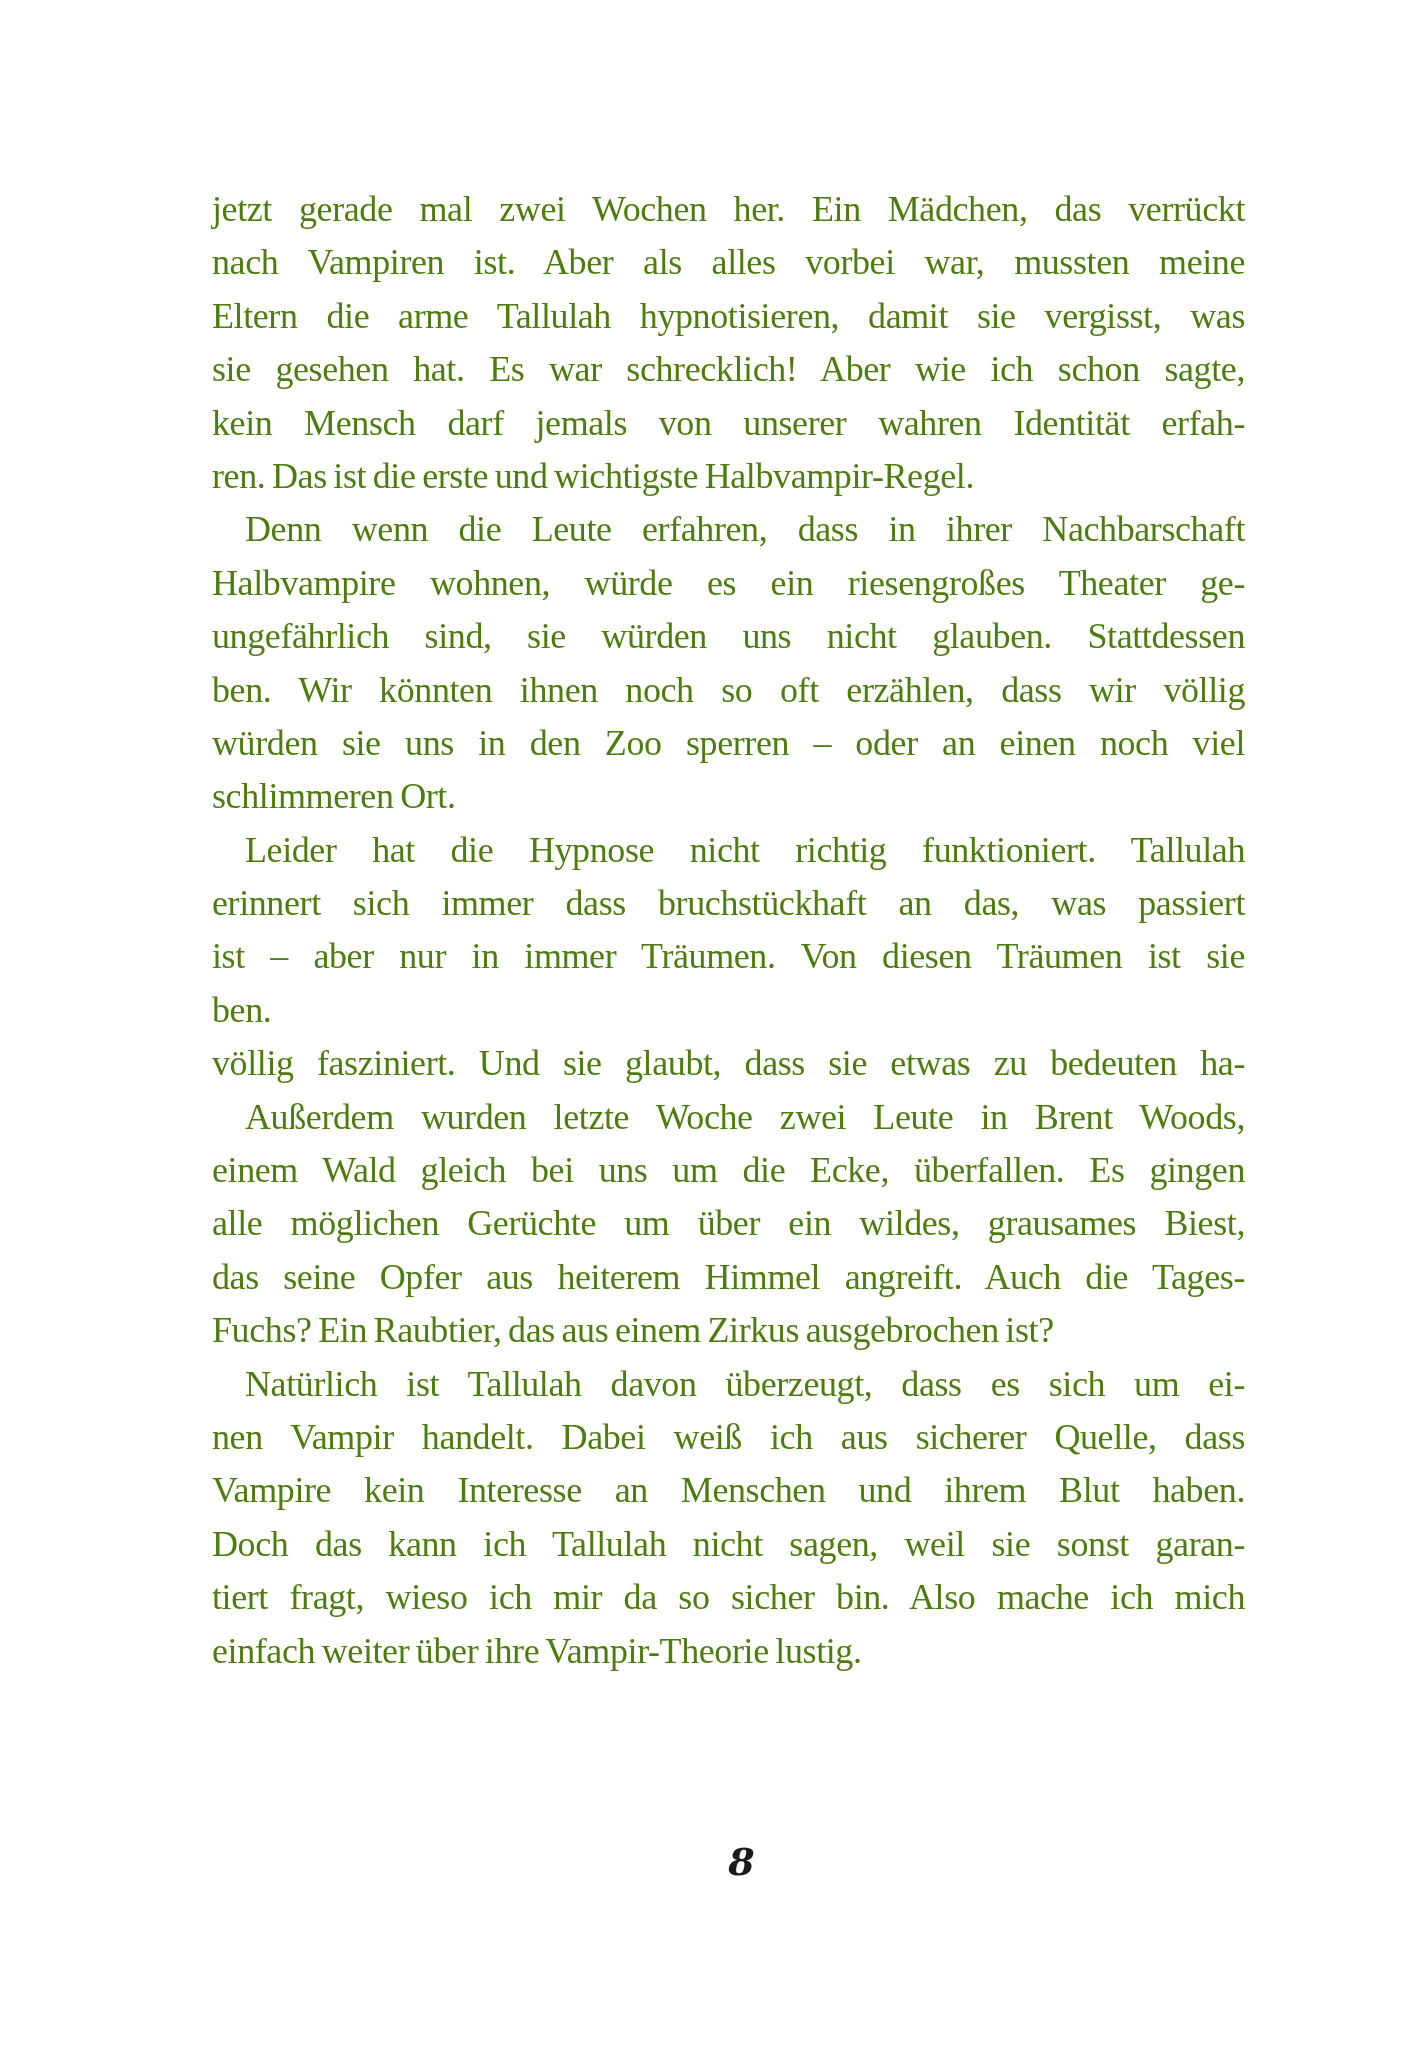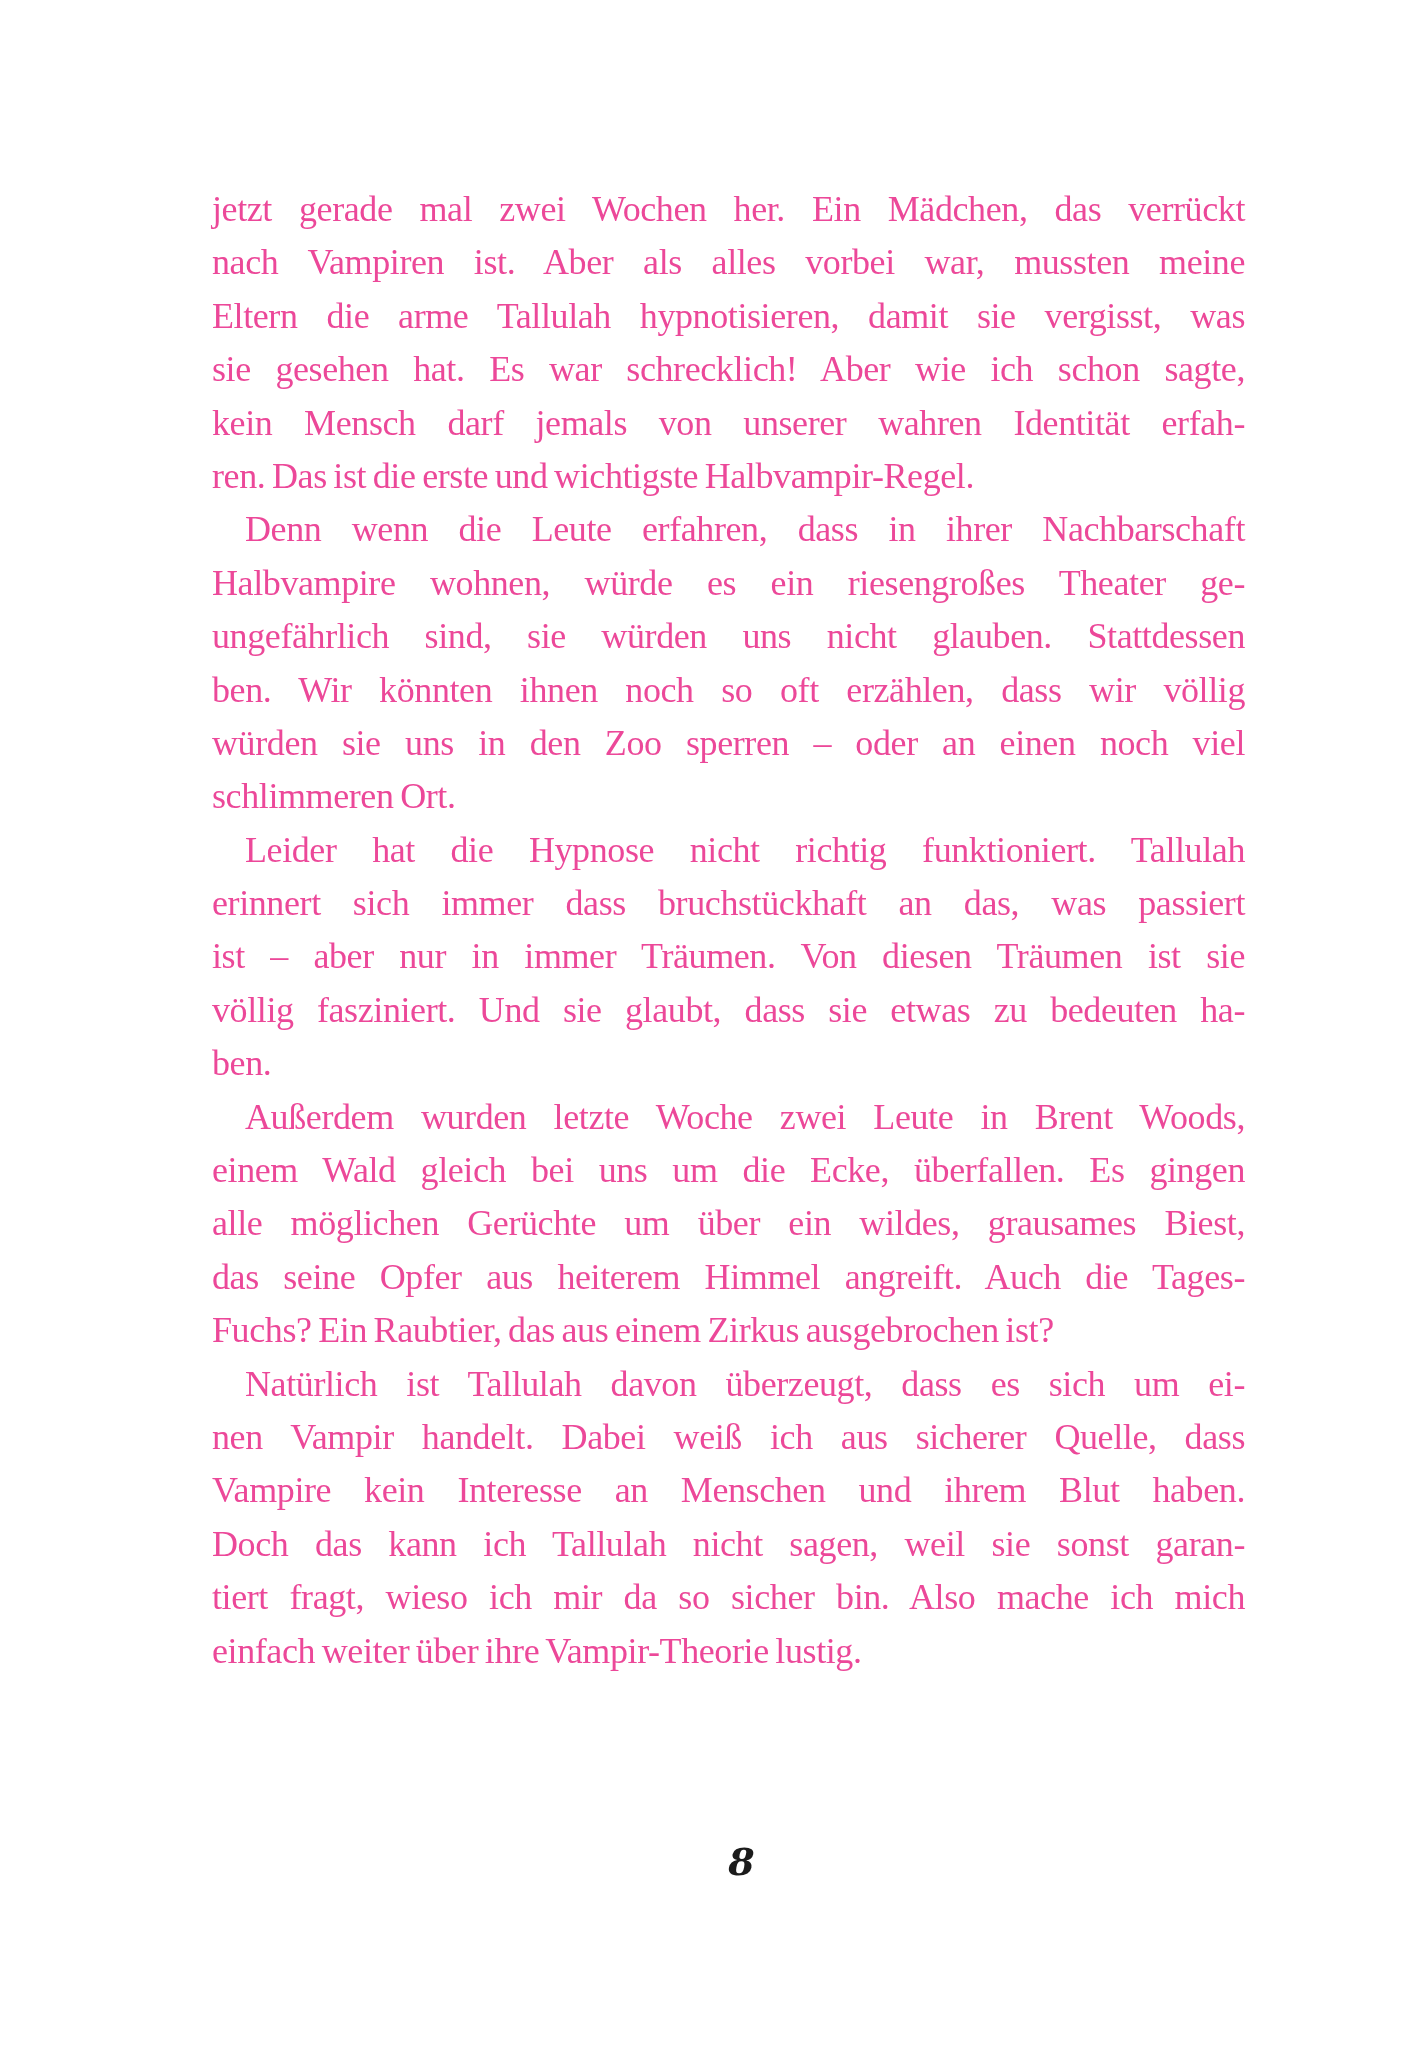--- a/index.html
+++ b/index.html
@@ -55,38 +55,38 @@
     font-weight: bold;
     font-size: 38px;
     line-height: 44px;
     color: #1b1b1b;
   }
 </style>
 </head>
 <body style="background: rgb(255, 255, 255);">
 
 <div class="book-page">
-  <div class="page-text" style="color: #ec4899;">
+  <div class="page-text" style="color: #4d7c0f;">
       <div class="line">jetzt gerade mal zwei Wochen her. Ein Mädchen, das verrückt</div>
       <div class="line">nach Vampiren ist. Aber als alles vorbei war, mussten meine</div>
       <div class="line">Eltern die arme Tallulah hypnotisieren, damit sie vergisst, was</div>
       <div class="line">sie gesehen hat. Es war schrecklich! Aber wie ich schon sagte,</div>
       <div class="line">kein Mensch darf jemals von unserer wahren Identität erfah-</div>
       <div class="line para-last">ren. Das ist die erste und wichtigste Halbvampir-Regel.</div>
       <div class="line indent">Denn wenn die Leute erfahren, dass in ihrer Nachbarschaft</div>
       <div class="line">Halbvampire wohnen, würde es ein riesengroßes Theater ge-</div>
       <div class="line">ungefährlich sind, sie würden uns nicht glauben. Stattdessen</div>
       <div class="line">ben. Wir könnten ihnen noch so oft erzählen, dass wir völlig</div>
       <div class="line">würden sie uns in den Zoo sperren – oder an einen noch viel</div>
       <div class="line para-last">schlimmeren Ort.</div>
       <div class="line indent">Leider hat die Hypnose nicht richtig funktioniert. Tallulah</div>
       <div class="line">erinnert sich immer dass bruchstückhaft an das, was passiert</div>
       <div class="line">ist – aber nur in immer Träumen. Von diesen Träumen ist sie</div>
+      <div class="line para-last">ben.</div>
       <div class="line">völlig fasziniert. Und sie glaubt, dass sie etwas zu bedeuten ha-</div>
-      <div class="line para-last">ben.</div>
       <div class="line indent">Außerdem wurden letzte Woche zwei Leute in Brent Woods,</div>
       <div class="line">einem Wald gleich bei uns um die Ecke, überfallen. Es gingen</div>
       <div class="line">alle möglichen Gerüchte um über ein wildes, grausames Biest,</div>
       <div class="line">das seine Opfer aus heiterem Himmel angreift. Auch die Tages-</div>
       <div class="line para-last">Fuchs? Ein Raubtier, das aus einem Zirkus ausgebrochen ist?</div>
       <div class="line indent">Natürlich ist Tallulah davon überzeugt, dass es sich um ei-</div>
       <div class="line">nen Vampir handelt. Dabei weiß ich aus sicherer Quelle, dass</div>
       <div class="line">Vampire kein Interesse an Menschen und ihrem Blut haben.</div>
       <div class="line">Doch das kann ich Tallulah nicht sagen, weil sie sonst garan-</div>
       <div class="line">tiert fragt, wieso ich mir da so sicher bin. Also mache ich mich</div>

